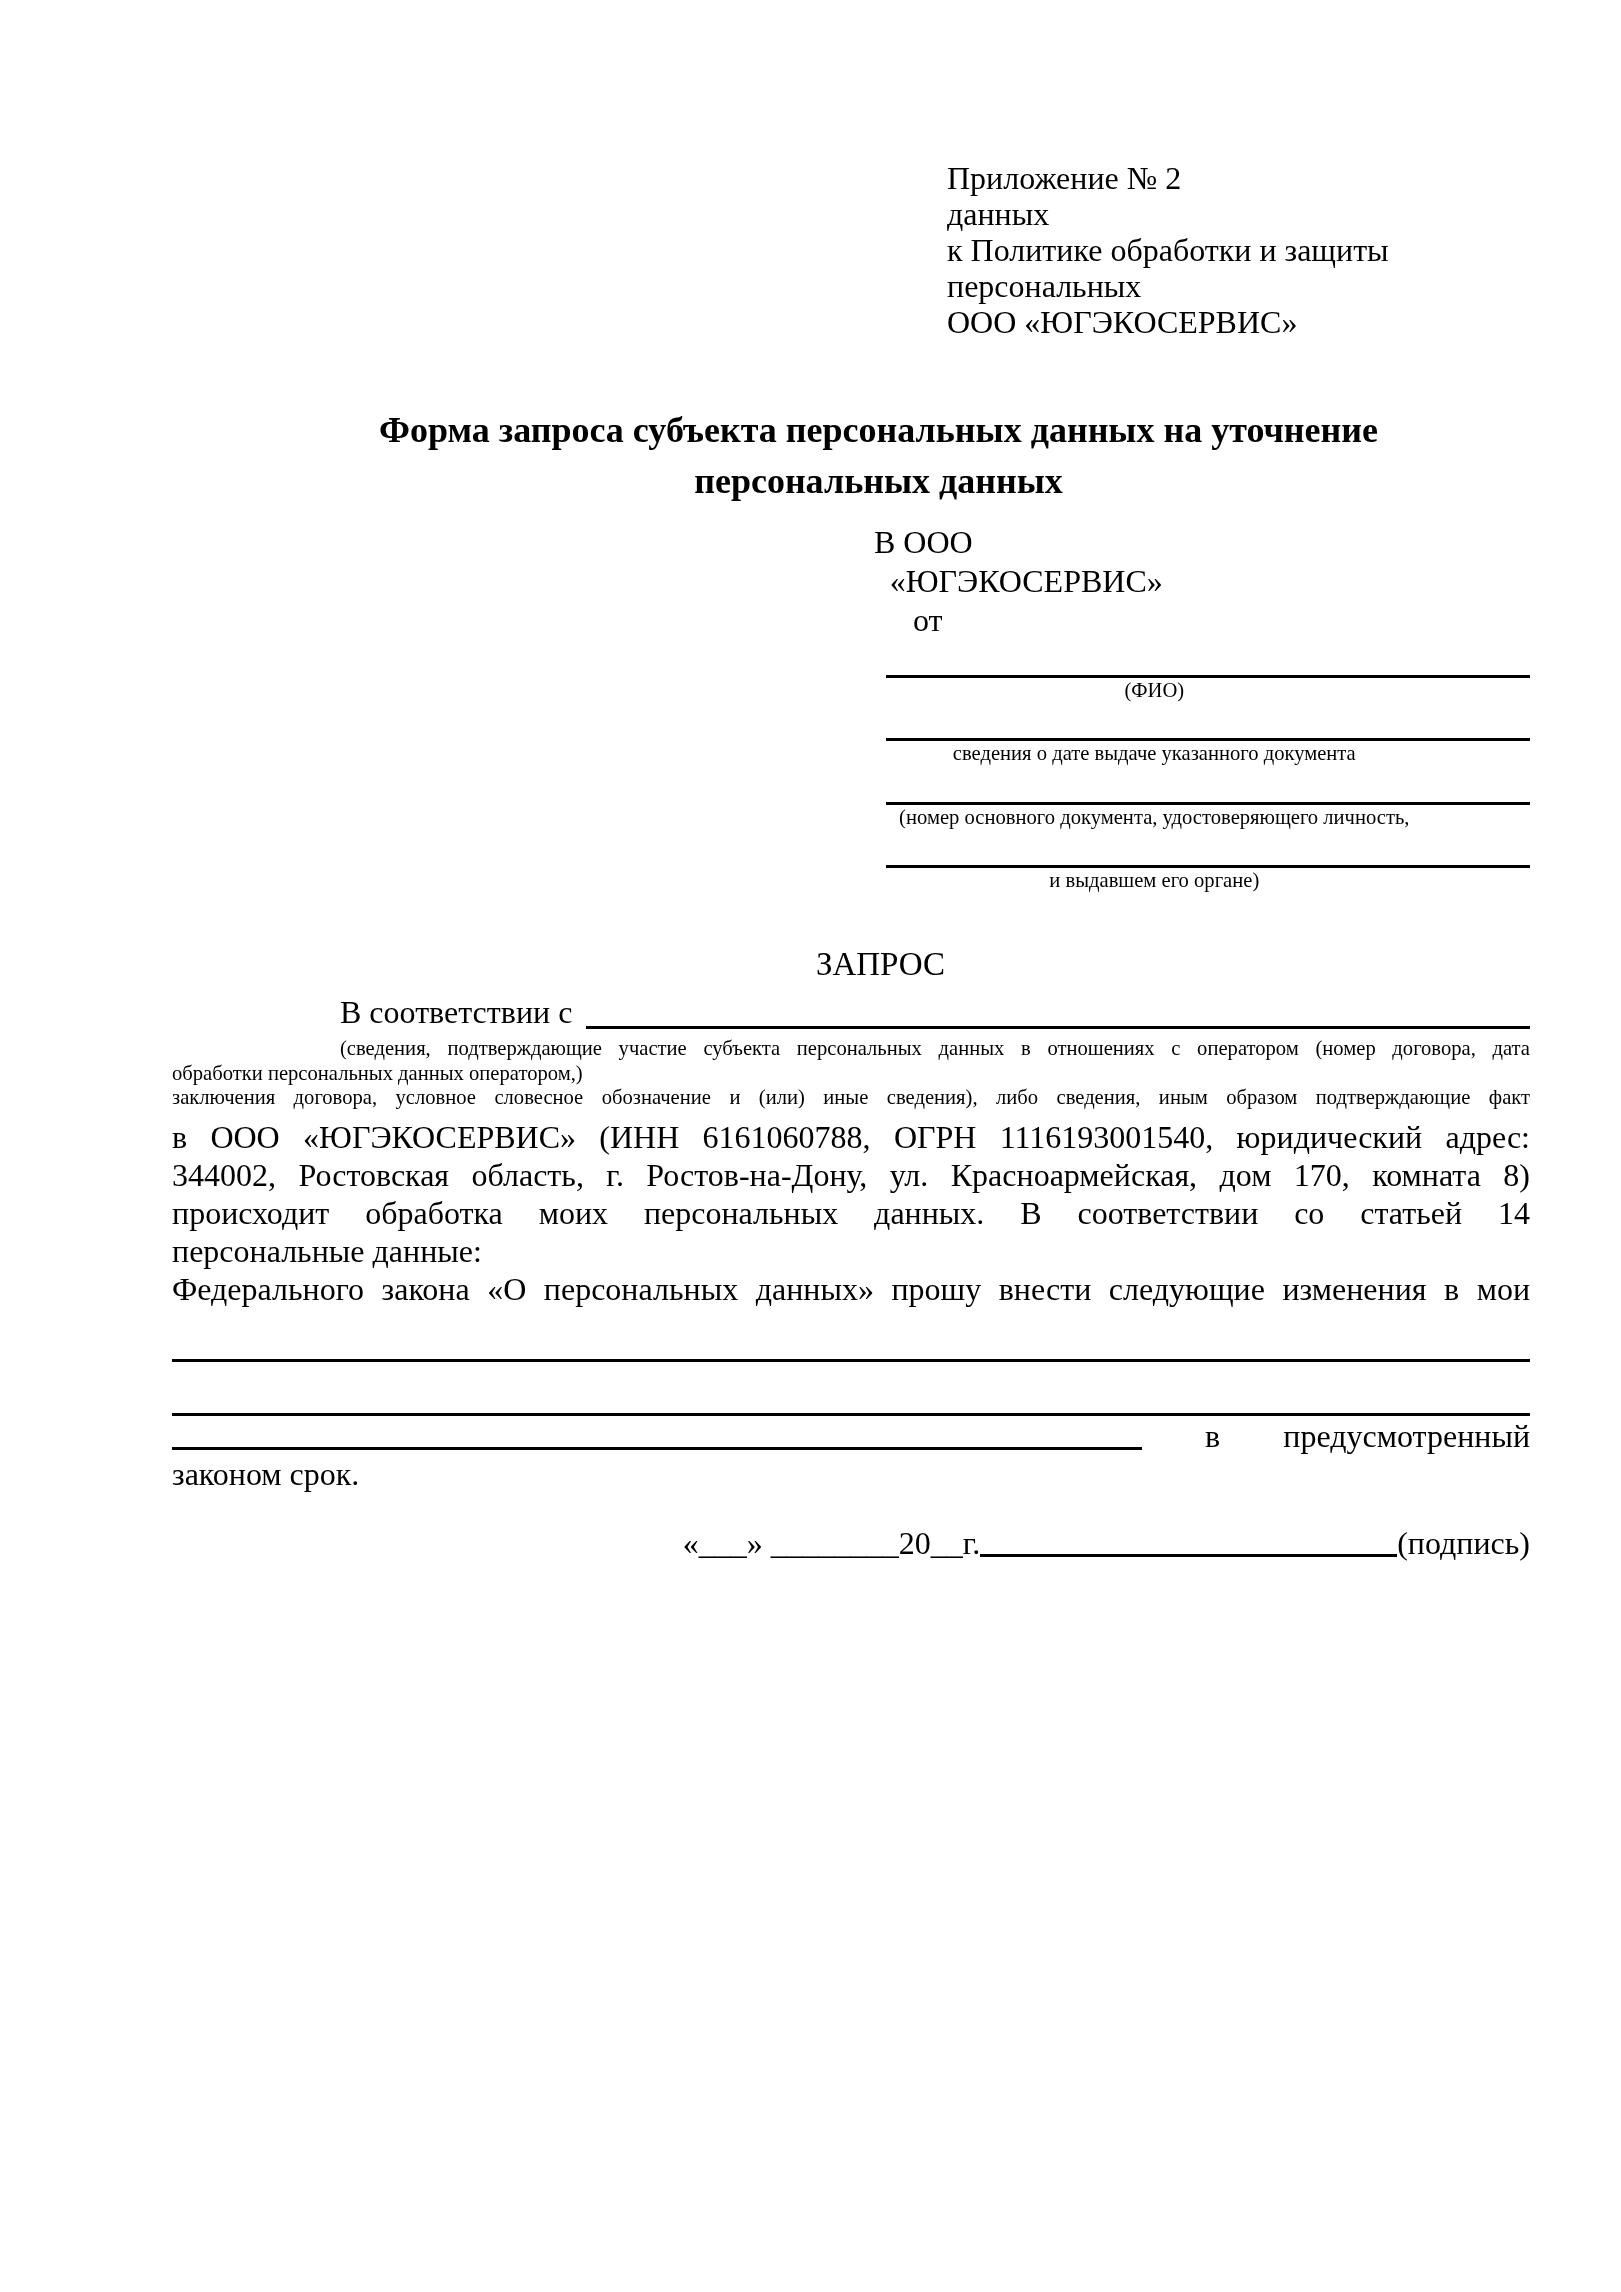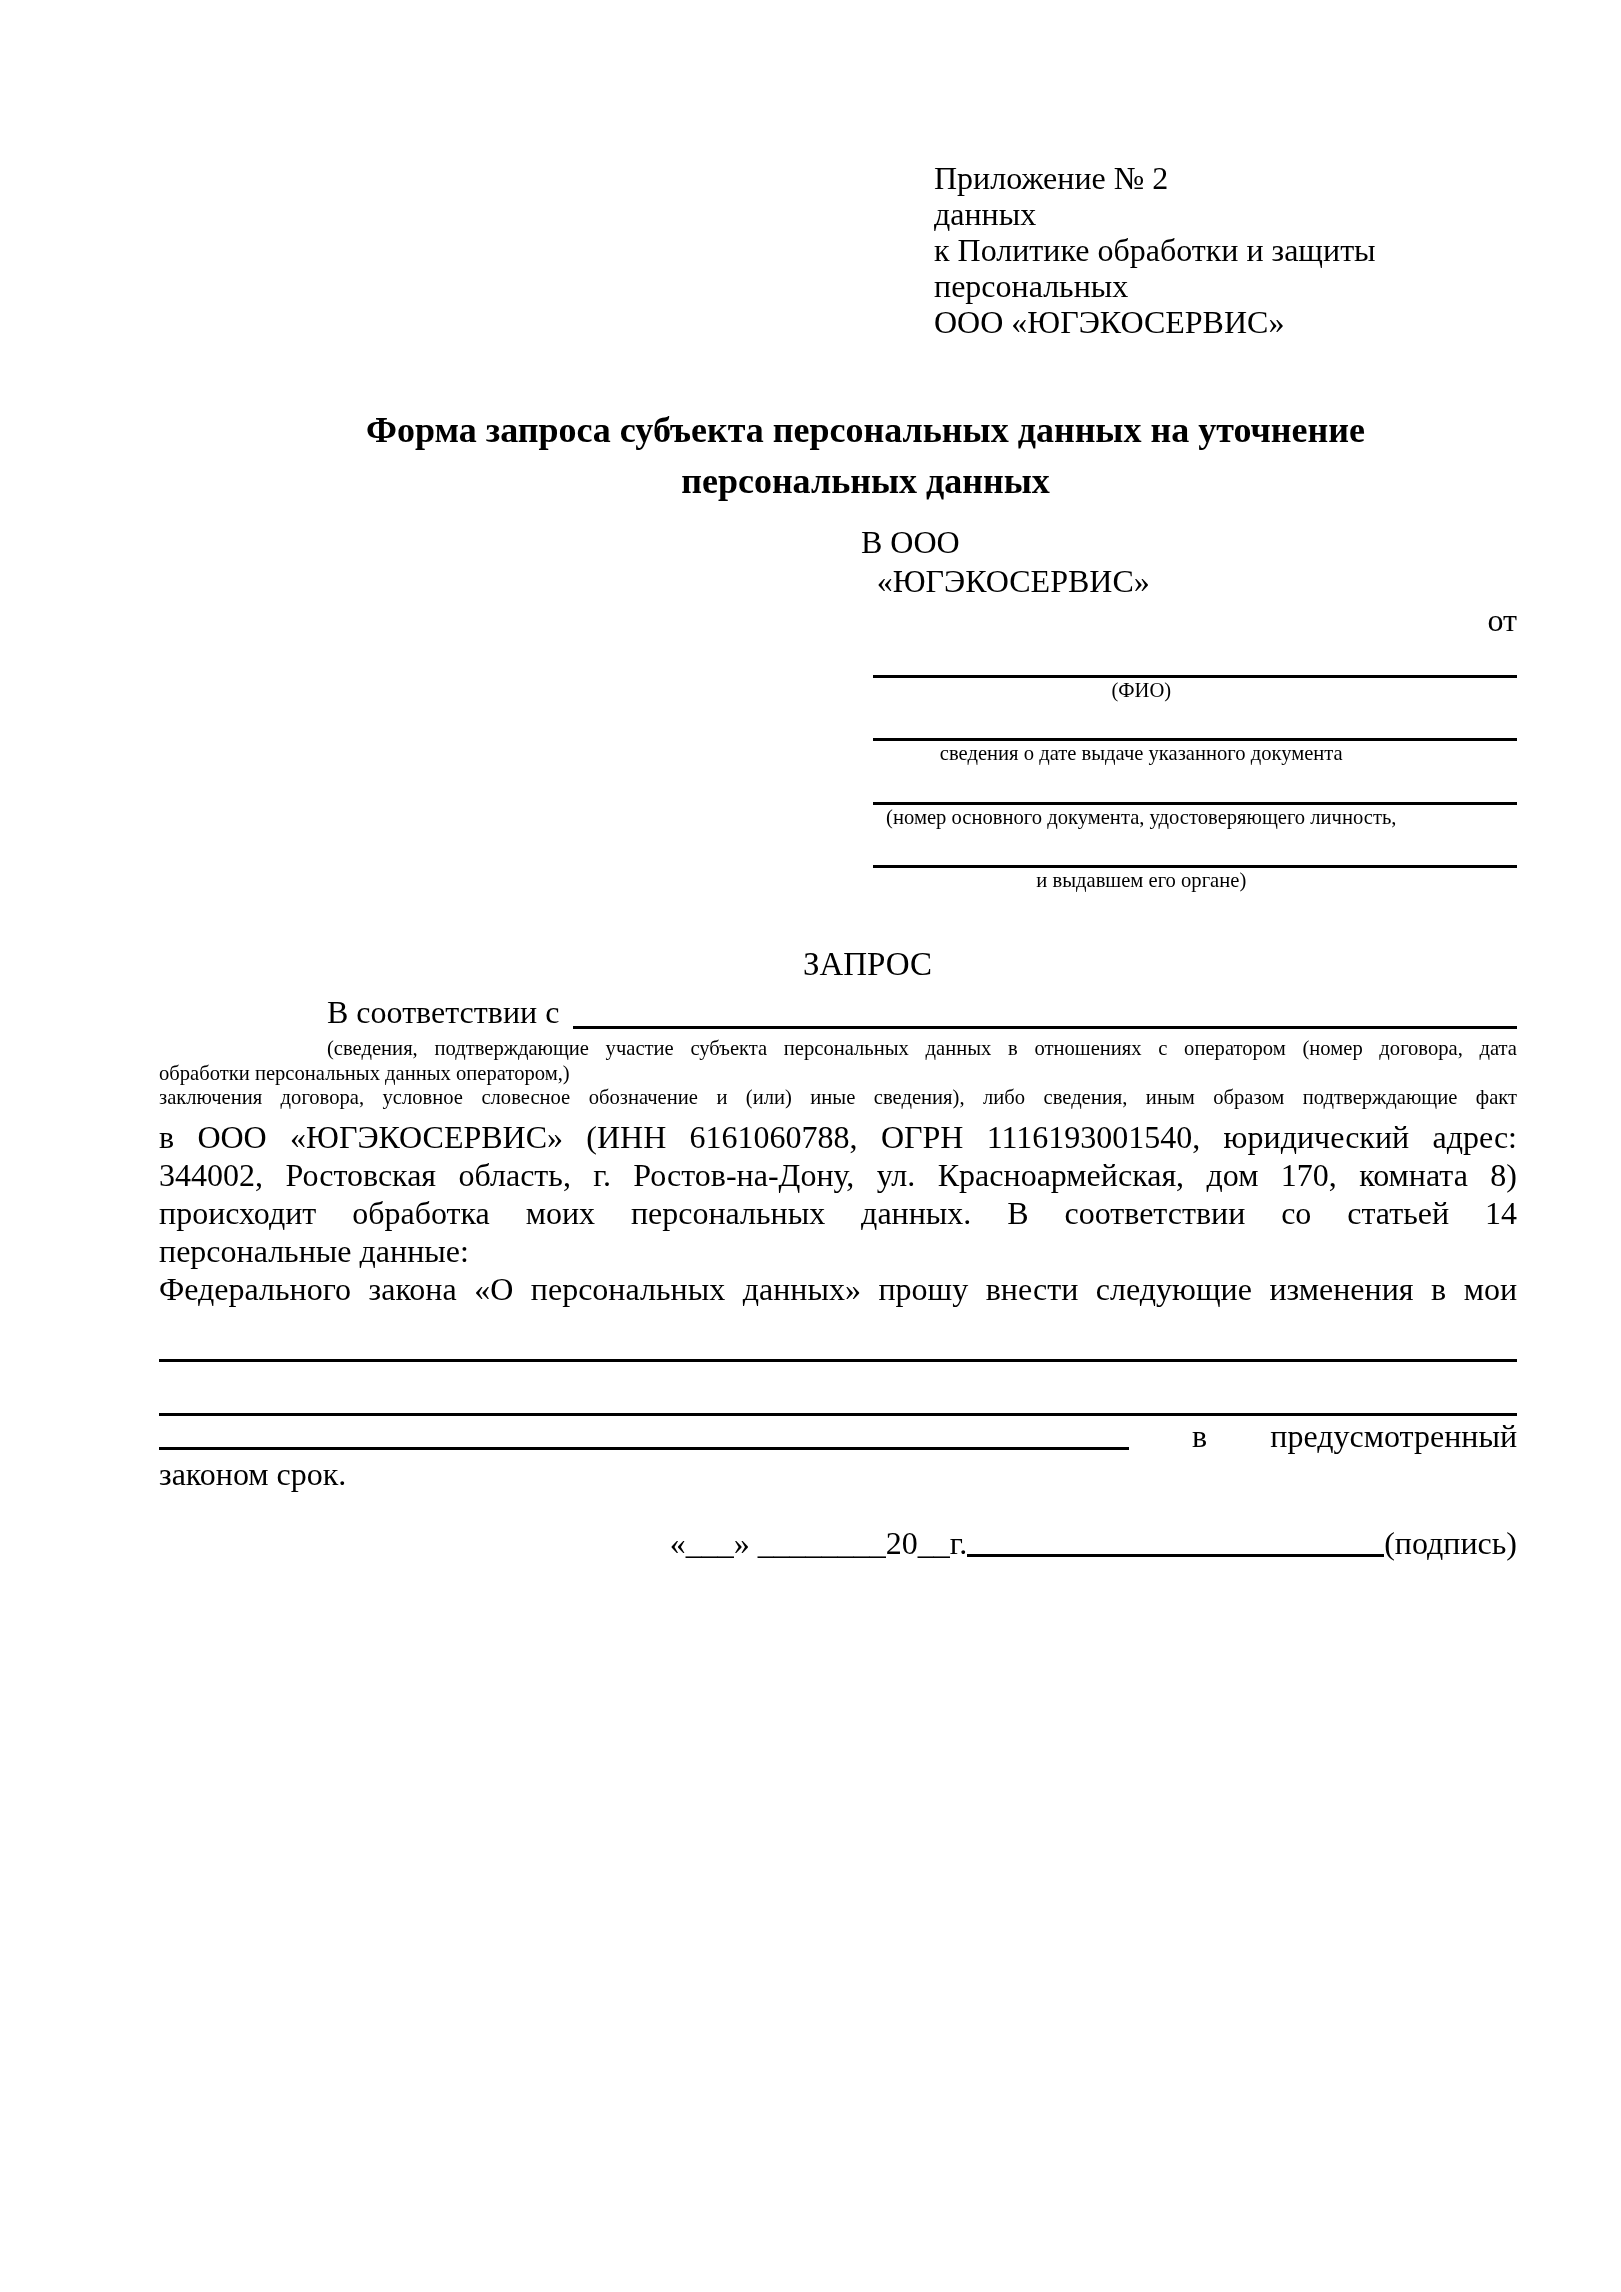--- a/index.html
+++ b/index.html
@@ -8,21 +8,21 @@
     width: 1621px;
     height: 2293px;
     background: #ffffff;
     color: #000000;
     font-family: "Liberation Serif", "DejaVu Serif", serif;
     margin: 0 auto;
     overflow: hidden;
   }
   .content {
     position: absolute;
-    left: 159px;
+    left: 172px;
     top: 0;
     width: 1358px;
   }
   
   .header-block {
     margin-top: 160px;
     margin-left: 775px;
     font-size: 32px;
     line-height: 36px;
   }
@@ -40,21 +40,21 @@
   }
   
   .recipient-block {
     margin-top: 15.7px;
     margin-left: 702px;
     width: 656px;
     font-size: 32px;
     line-height: 39px;
   }
   .recipient-org { padding-left: 15.7px; }
-  .recipient-from { padding-left: 39px; text-align: right; }
+  .recipient-from { padding-left: 39px; }
   .field { }
   .field-line {
     border-bottom: 3.9px solid #000;
     margin-left: 11.8px;
     height: 35px;
   }
   .field:first-of-type .field-line { height: 3.9px; }
   .field-caption {
     font-size: 20.6px;
     line-height: 25.5px;

